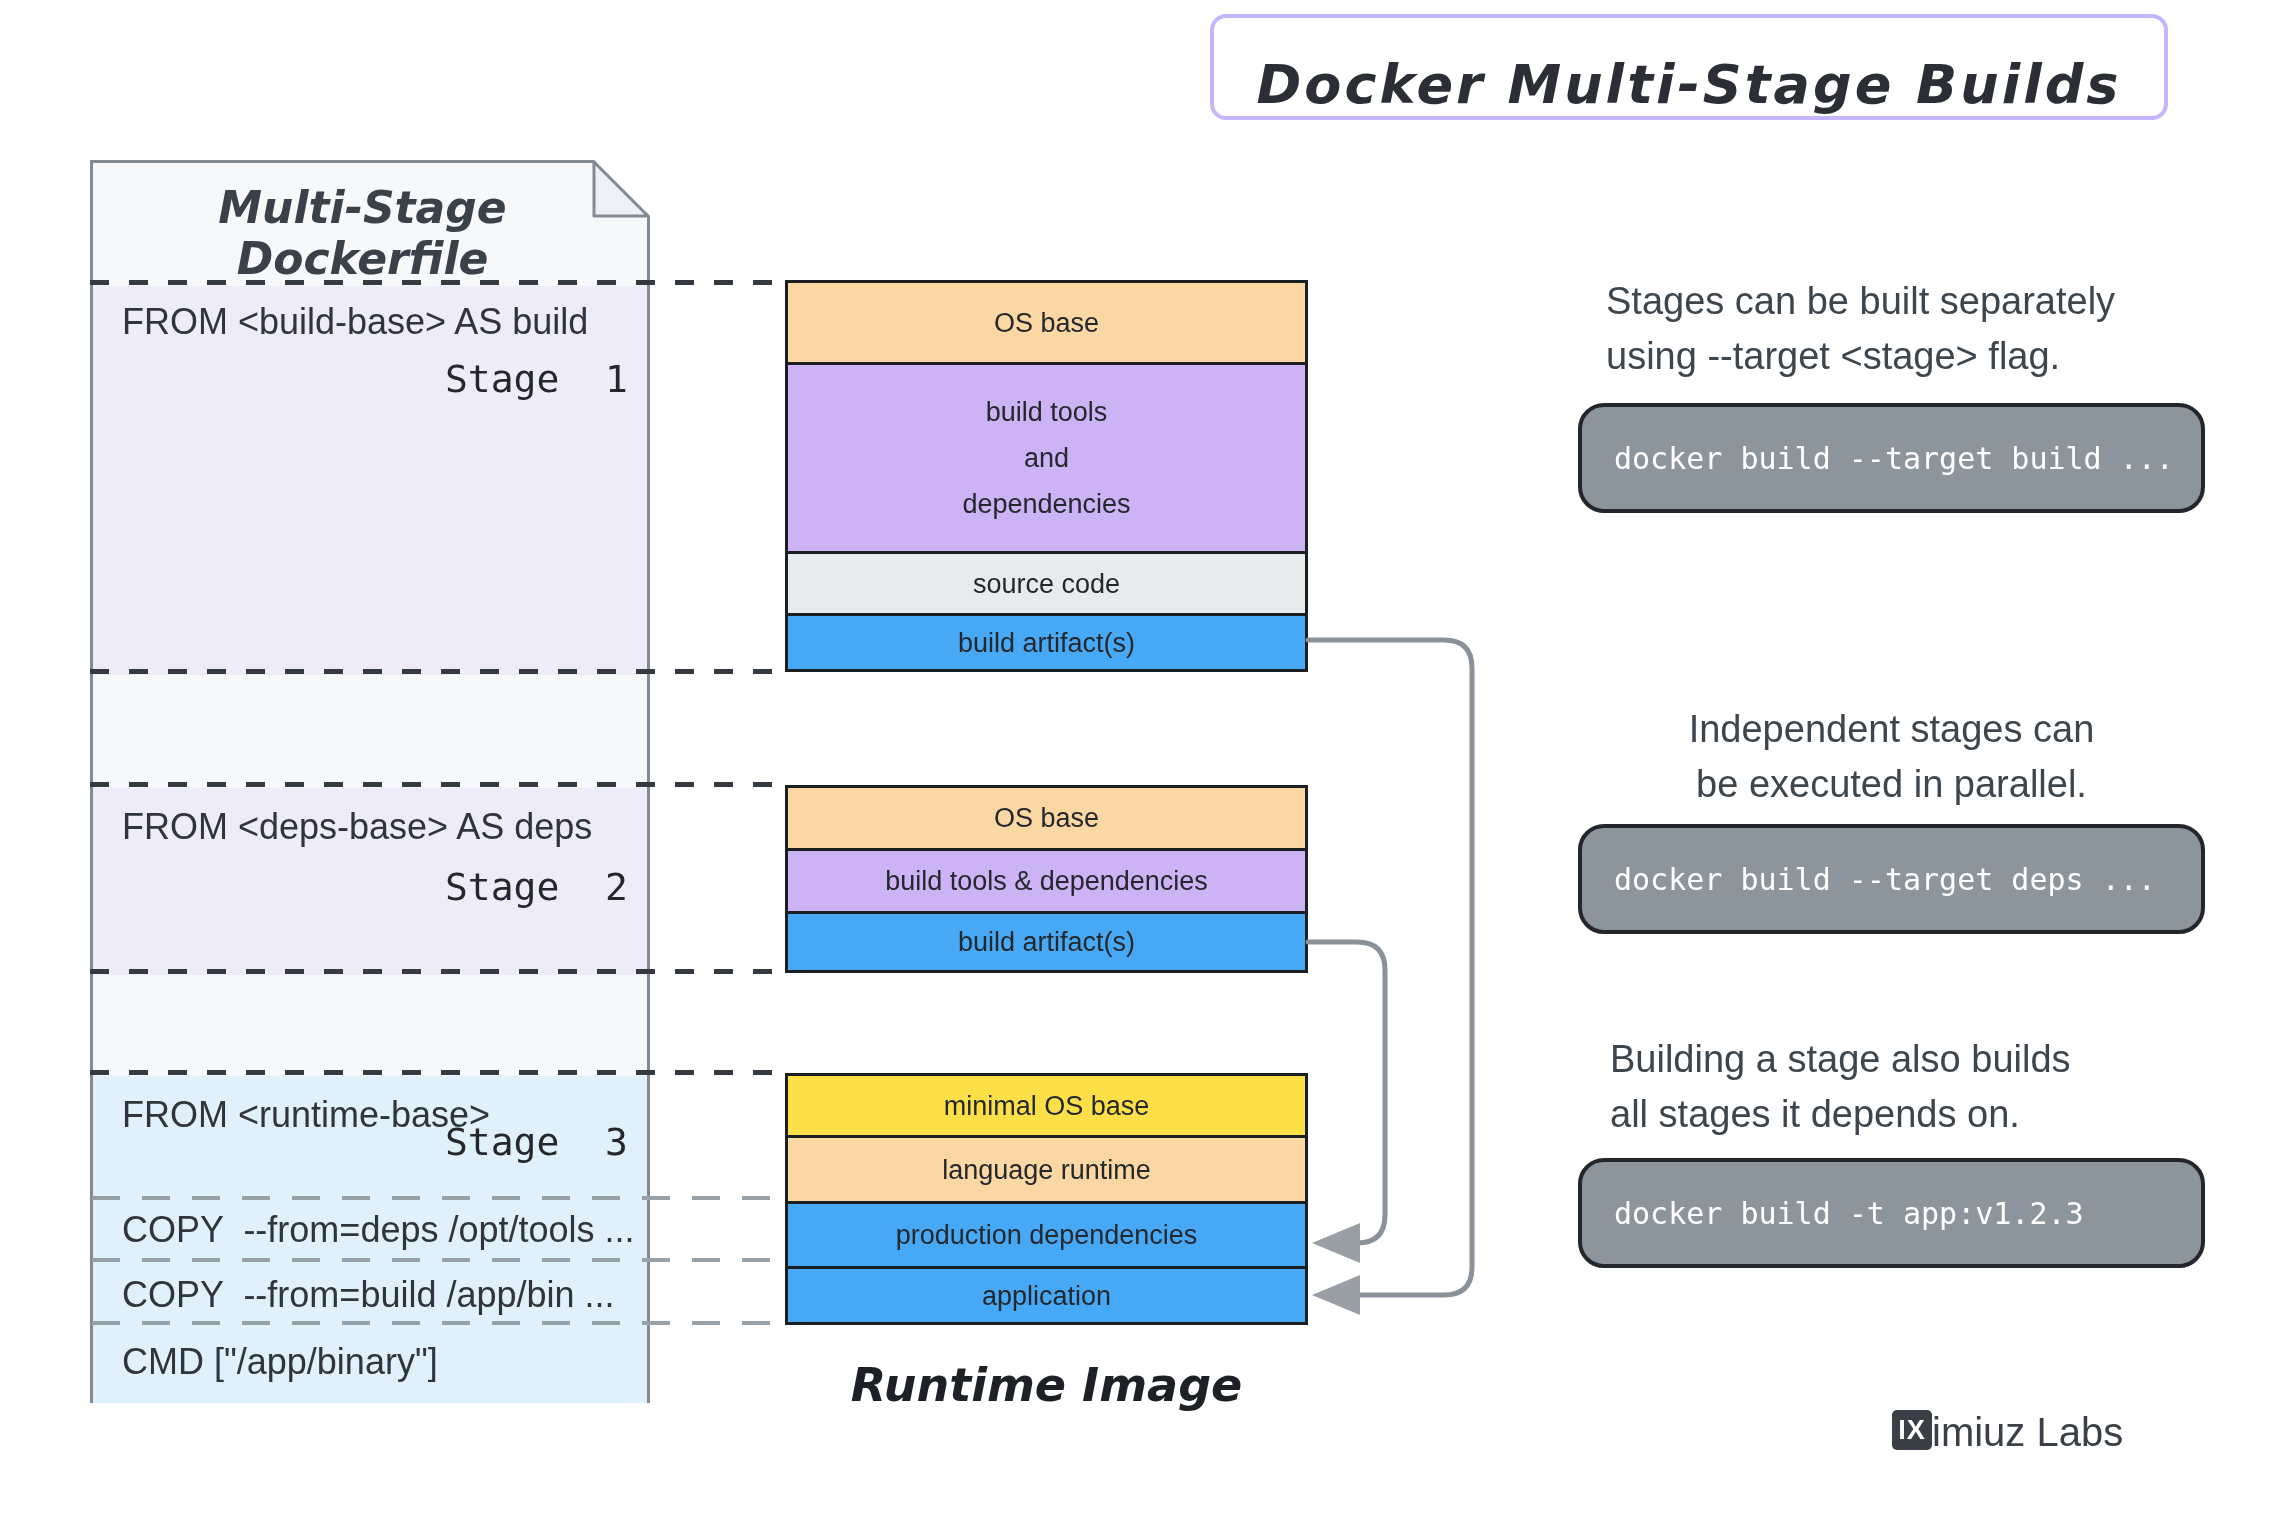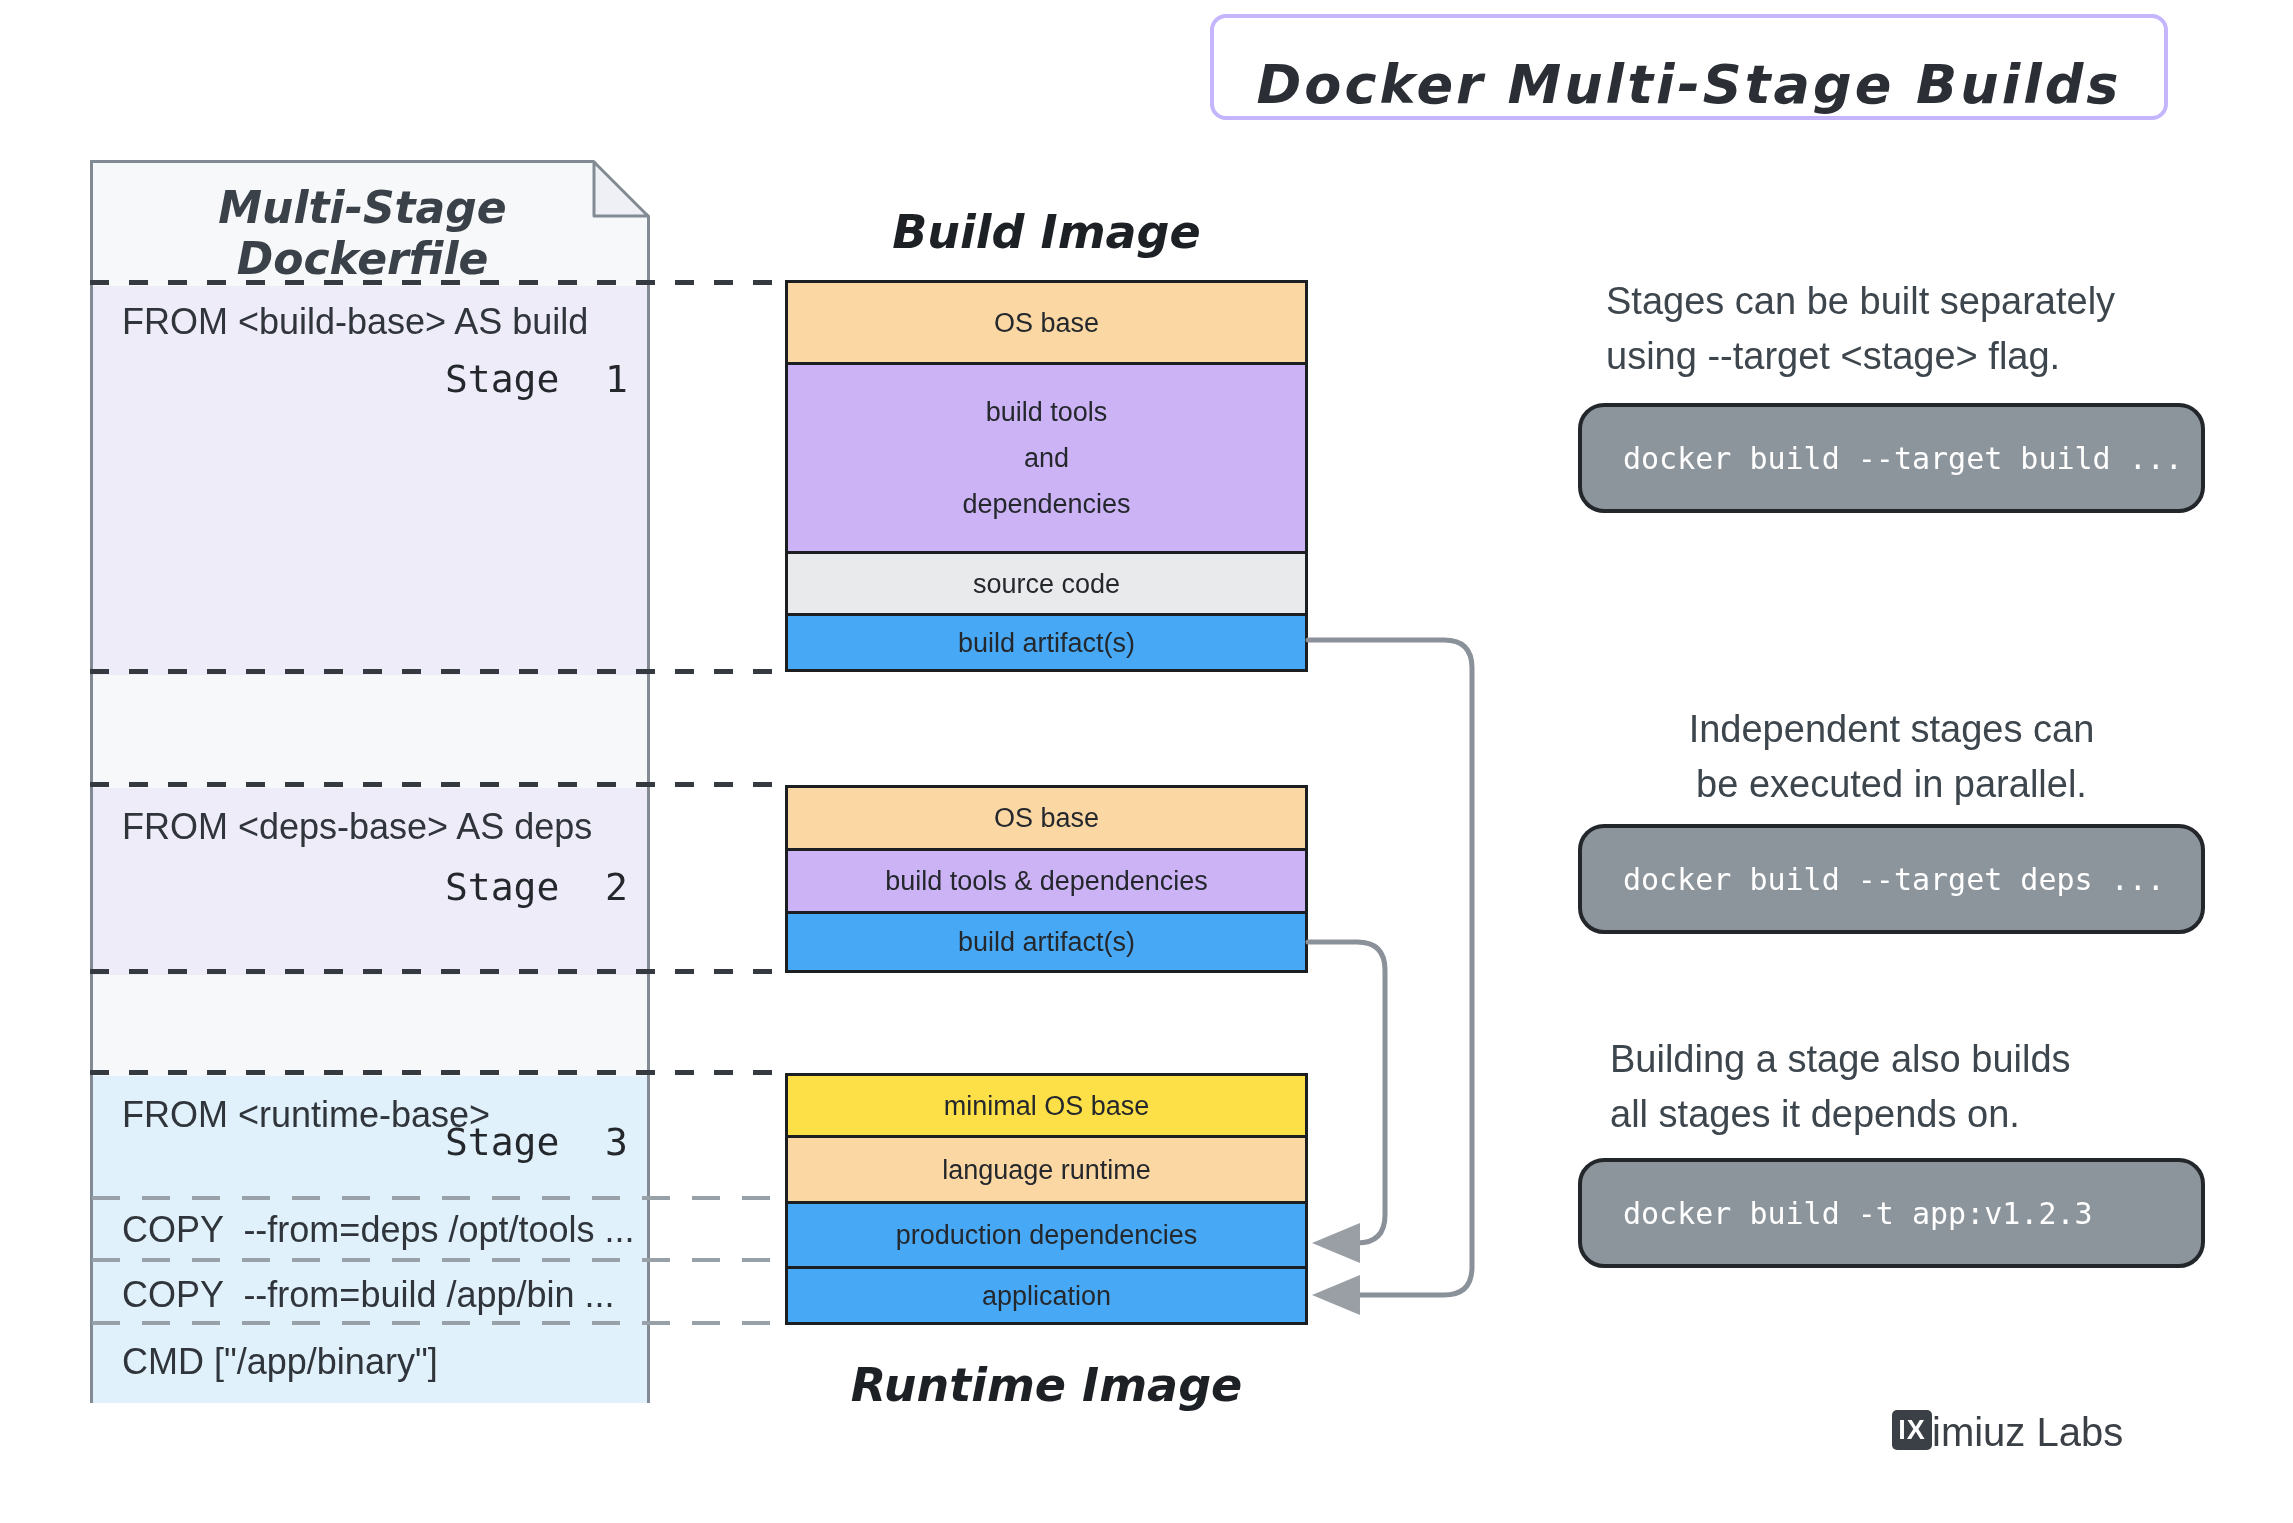--- a/index.html
+++ b/index.html
@@ -49,21 +49,21 @@
 
   
   .arrows{position:absolute;left:0;top:0;pointer-events:none;}
 
   
   .note-text{position:absolute;font-size:38px;line-height:55px;color:#3d454d;}
   .code-box{position:absolute;left:1578px;width:627px;height:110px;
     background:#8d959c;border:4px solid #23272b;border-radius:26px;box-sizing:border-box;
     display:flex;align-items:center;}
   .code-box code{font-family:"DejaVu Sans Mono",monospace;font-size:30px;color:#ffffff;
-    padding-left:41px;white-space:pre;}
+    padding-left:32px;white-space:pre;}
 
   
   .logo{position:absolute;left:1892px;top:1410px;display:flex;align-items:flex-start;}
   .logo-badge{width:40px;height:40px;background:#3b4046;border-radius:5px;
     display:flex;align-items:center;justify-content:center;
     font-weight:bold;font-size:27px;color:#ffffff;letter-spacing:1px;}
   .logo-text{font-size:40px;color:#3b4046;}
 </style>
 </head>
 <body>
@@ -99,21 +99,20 @@
 
   <div class="dash-dark" style="top:280px;"></div>
   <div class="dash-dark" style="top:669px;"></div>
   <div class="dash-dark" style="top:782px;"></div>
   <div class="dash-dark" style="top:969px;"></div>
   <div class="dash-dark" style="top:1070px;"></div>
   <div class="dash-gray" style="top:1196px;"></div>
   <div class="dash-gray" style="top:1258px;"></div>
   <div class="dash-gray" style="top:1321px;"></div>
 
-  <div class="stack-title" style="top:205px;">Build Image</div>
   <div class="stack" style="top:280px;height:392px;">
     <div class="layer" style="height: 79px; background: rgb(251, 215, 163);">OS base</div>
     <div class="layer" style="height: 189px; background: rgb(204, 179, 246);">build tools
 and
 dependencies</div>
     <div class="layer" style="height: 62px; background: rgb(233, 234, 235);">source code</div>
     <div class="layer" style="flex: 1 1 0%; background: rgb(71, 169, 245);">build artifact(s)</div>
   </div>
 
   <div class="stack" style="top:785px;height:188px;">

